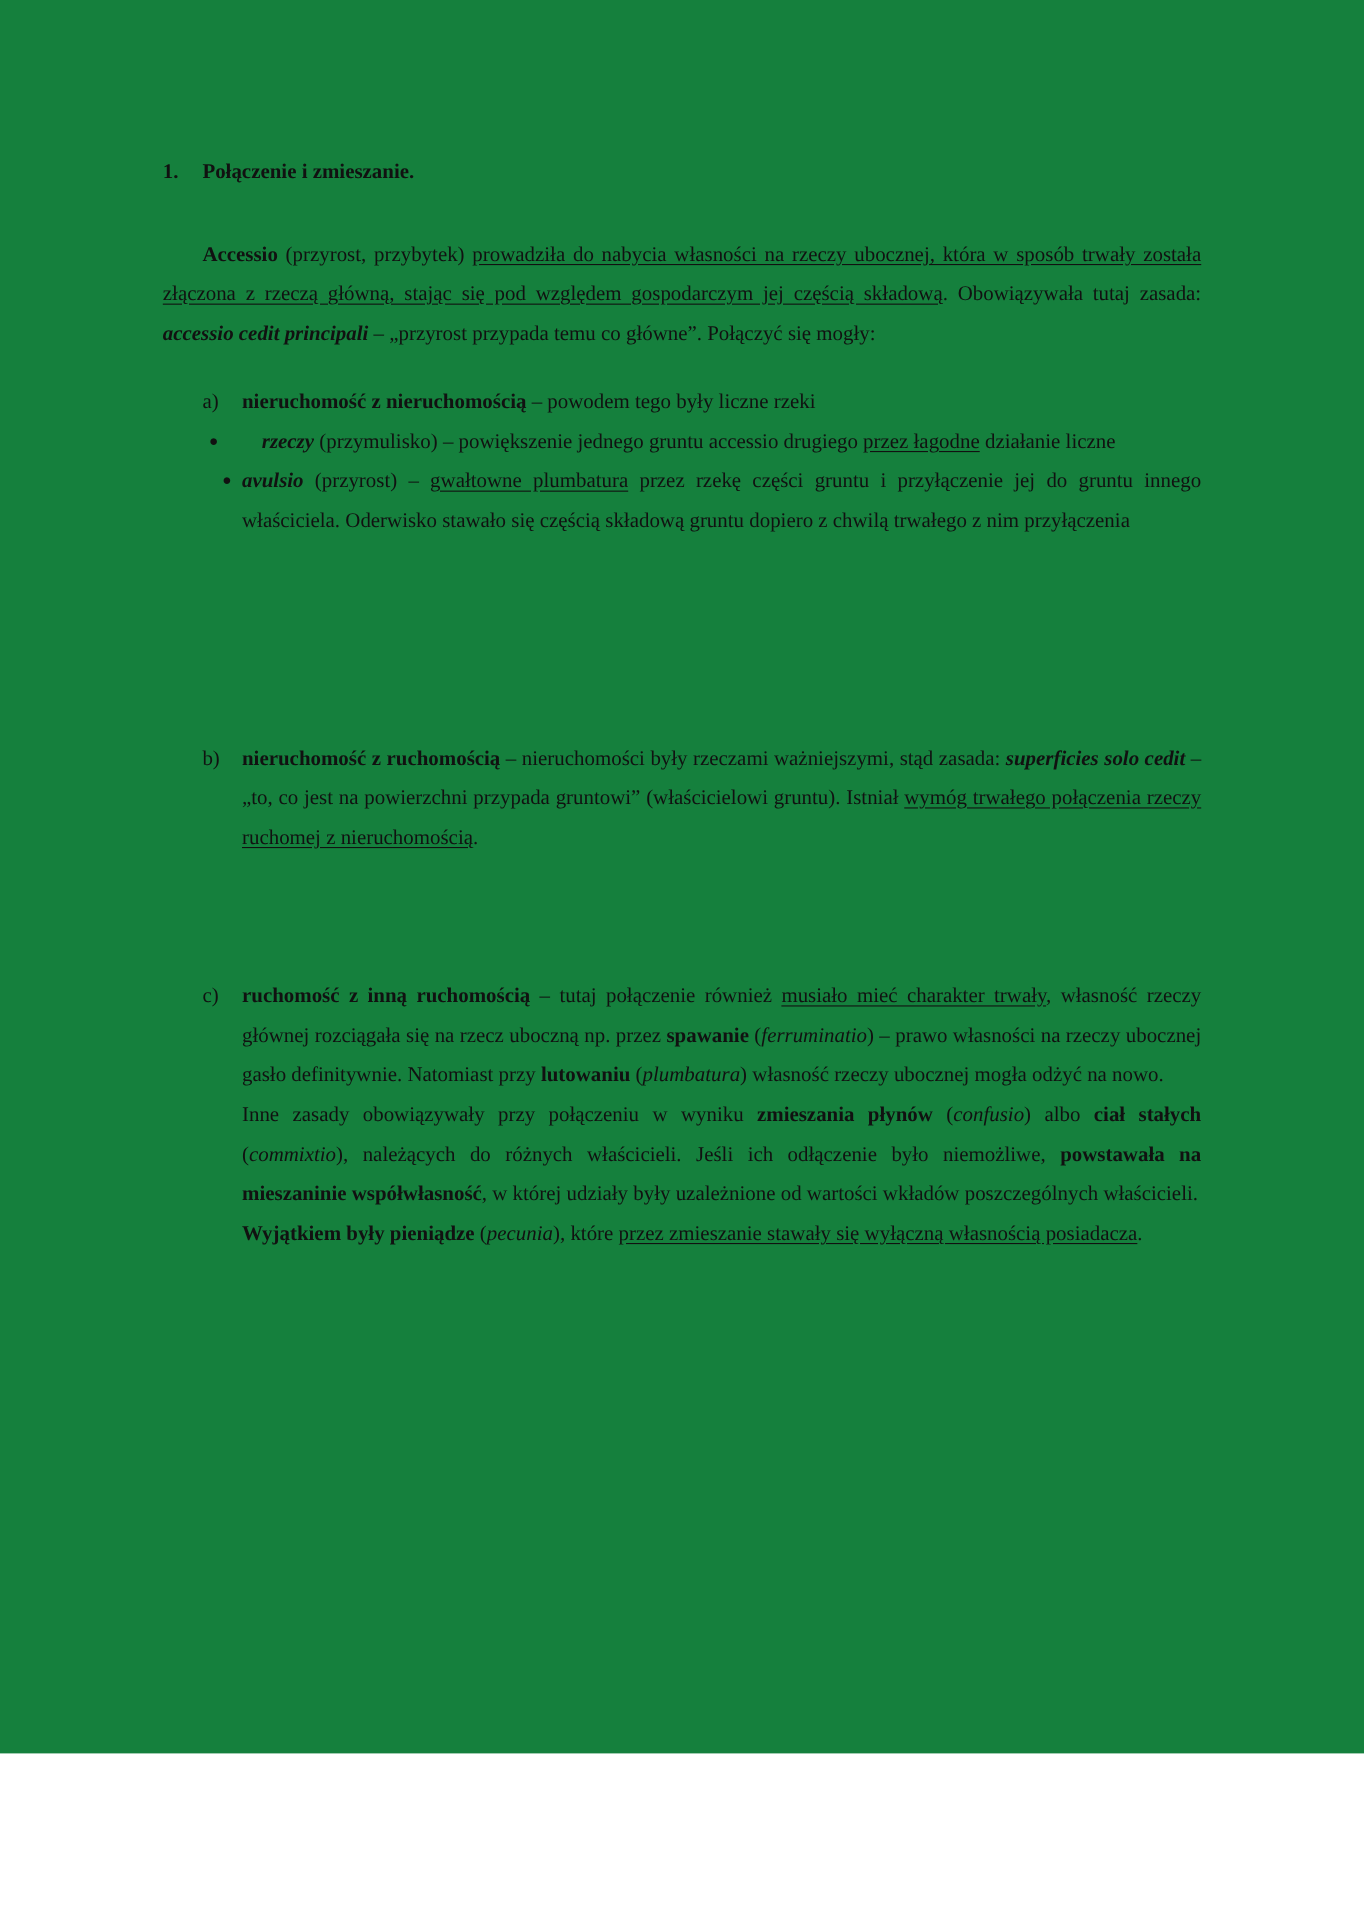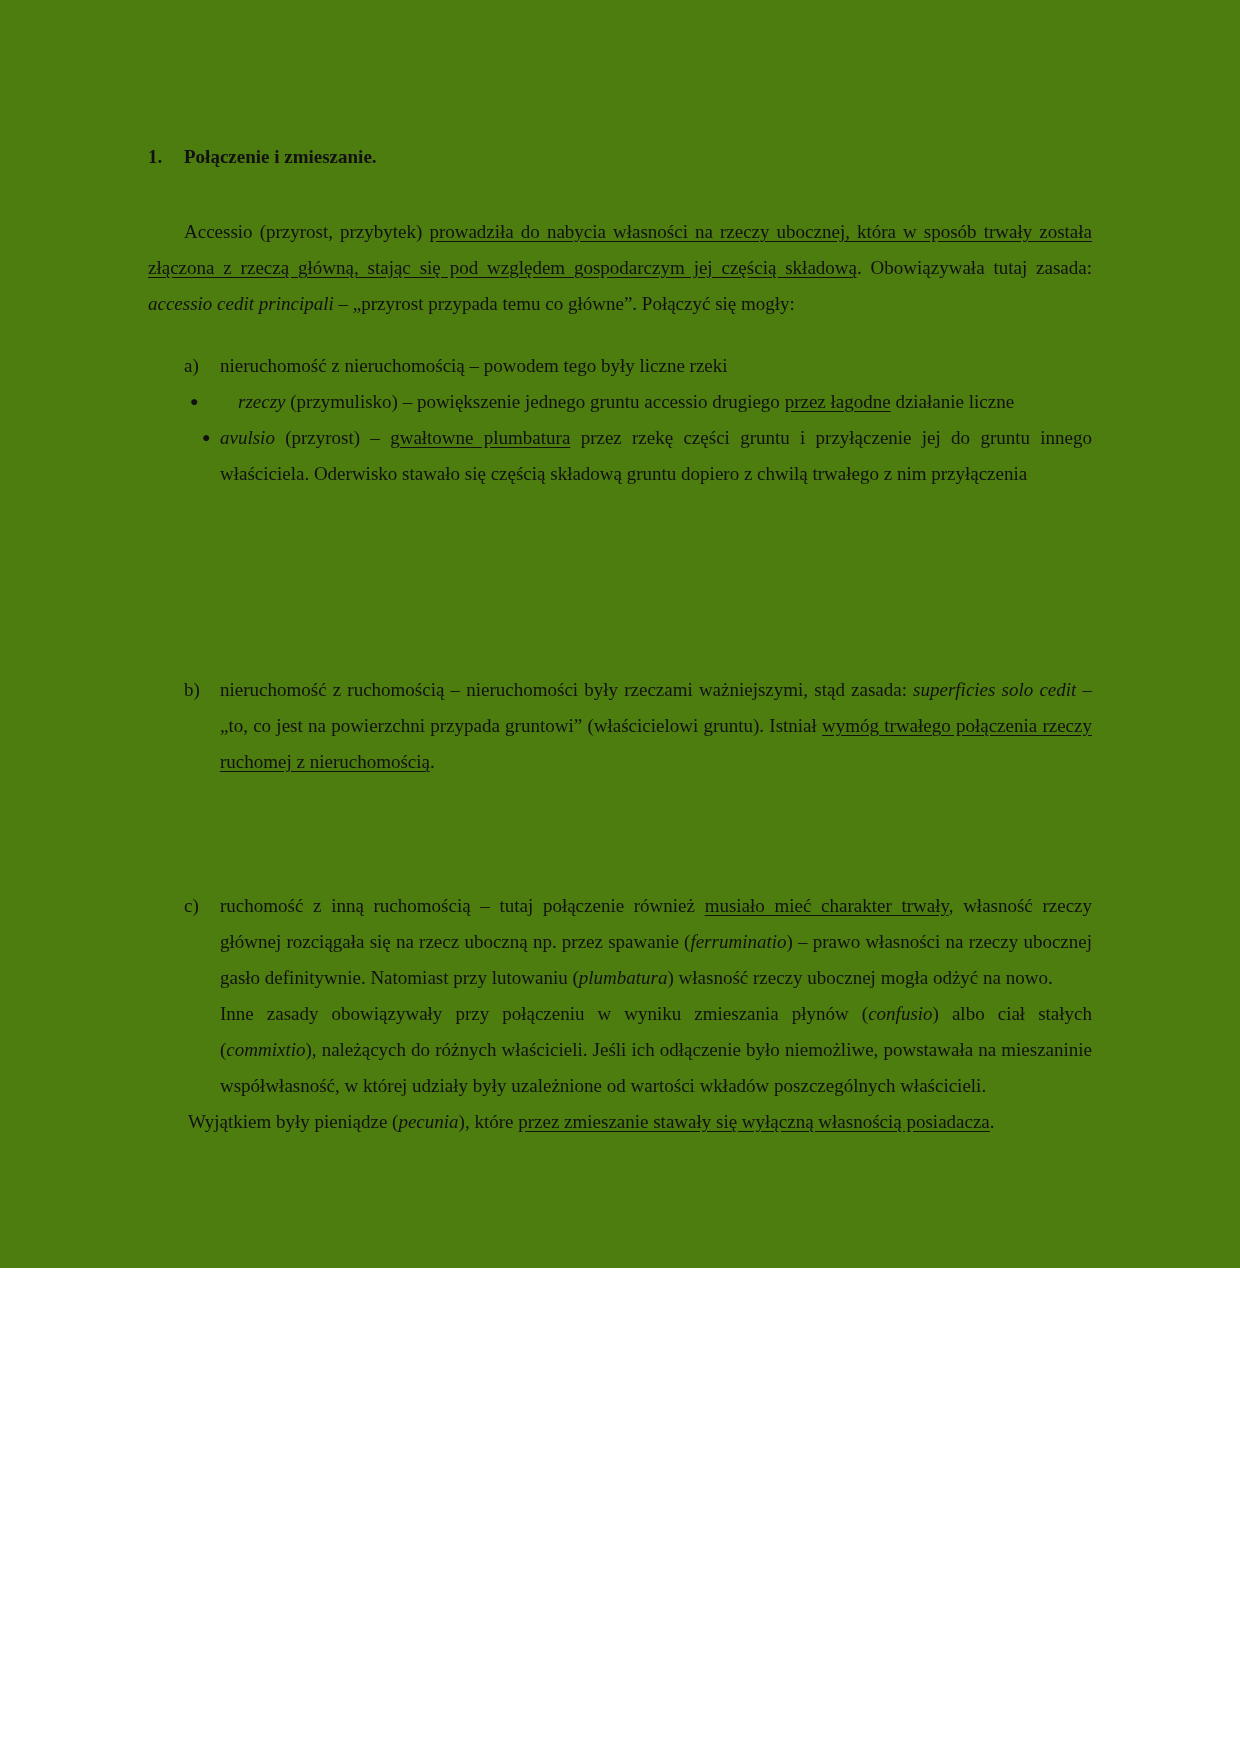--- a/index.html
+++ b/index.html
@@ -1,24 +1,24 @@
 <!DOCTYPE html>
 <html><head>
 <meta charset="utf-8">
 <style>
   html, body { margin: 0; padding: 0; background: #ffffff; }
   body { width: 1240px; height: 1754px; position: relative; overflow: hidden;
          font-family: "Liberation Serif", "DejaVu Serif", serif; color: #111; }
-  .page { position: absolute; left: 0; top: 0; width: 1240px; height: 1268px; background: #4d7c0f; }
+  .page { position: absolute; left: 0; top: 0; width: 1240px; height: 1594px; background: #15803d; }
   .heading { position: absolute; left: 148px; top: 146px; font-size: 19px; font-weight: bold; }
   .heading .num { display: inline-block; width: 36px; }
   .para, .line { font-size: 19px; line-height: 36px; }
   .block { position: absolute; left: 148px; width: 944px; }
   .just { text-align: justify; text-align-last: left; }
-  .b { font-weight: normal; }
+  .b { font-weight: bold; }
   .i { font-style: italic; }
   .u { text-decoration: underline; text-underline-offset: 3px; }
   .item { position: relative; }
   .marker { position: absolute; left: 36px; top: 0; }
   .bullet { position: absolute; top: 0; font-size: 14px; }
 </style>
 </head>
 <body>
 
 <div class="page">
@@ -44,16 +44,16 @@
 
   <div class="block item" style="top:500px;">
     <span class="marker para">b)</span>
     <div class="para just" style="margin-left:72px;"><span class="b">nieruchomość z ruchomością</span><span> – nieruchomości były rzeczami ważniejszymi, stąd zasada: </span><span class="b i">superficies solo cedit</span><span> – „to, co jest na powierzchni przypada gruntowi” (właścicielowi gruntu). Istniał </span><span class="u">wymóg trwałego połączenia rzeczy ruchomej z nieruchomością</span><span>.</span></div>
   </div>
 
   <div class="block item" style="top:608px;">
     <span class="marker para">c)</span>
     <div class="para just" style="margin-left:72px;"><span class="b">ruchomość z inną ruchomością</span><span> – tutaj połączenie również </span><span class="u">musiało mieć charakter trwały</span><span>, własność rzeczy głównej rozciągała się na rzecz uboczną np. przez </span><span class="b">spawanie</span><span> (</span><span class="i">ferruminatio</span><span>) – prawo własności na rzeczy ubocznej gasło definitywnie. Natomiast przy </span><span class="b">lutowaniu</span><span> (</span><span class="i">plumbatura</span><span>) własność rzeczy ubocznej mogła odżyć na nowo.</span></div>
     <div class="para just" style="margin-left:72px;"><span>Inne zasady obowiązywały przy połączeniu w wyniku </span><span class="b">zmieszania płynów</span><span> (</span><span class="i">confusio</span><span>) albo </span><span class="b">ciał stałych</span><span> (</span><span class="i">commixtio</span><span>), należących do różnych właścicieli. Jeśli ich odłączenie było niemożliwe, </span><span class="b">powstawała na mieszaninie współwłasność</span><span>, w której udziały były uzależnione od wartości wkładów poszczególnych właścicieli.</span></div>
-    <div class="para just" style="margin-left:40px;"><span class="b">Wyjątkiem były pieniądze</span><span> (</span><span class="i">pecunia</span><span>), które </span><span class="u">przez zmieszanie stawały się wyłączną własnością posiadacza</span><span>.</span></div>
+    <div class="para just" style="margin-left:72px;"><span class="b">Wyjątkiem były pieniądze</span><span> (</span><span class="i">pecunia</span><span>), które </span><span class="u">przez zmieszanie stawały się wyłączną własnością posiadacza</span><span>.</span></div>
   </div>
 
 </div>
 
 </body></html>

